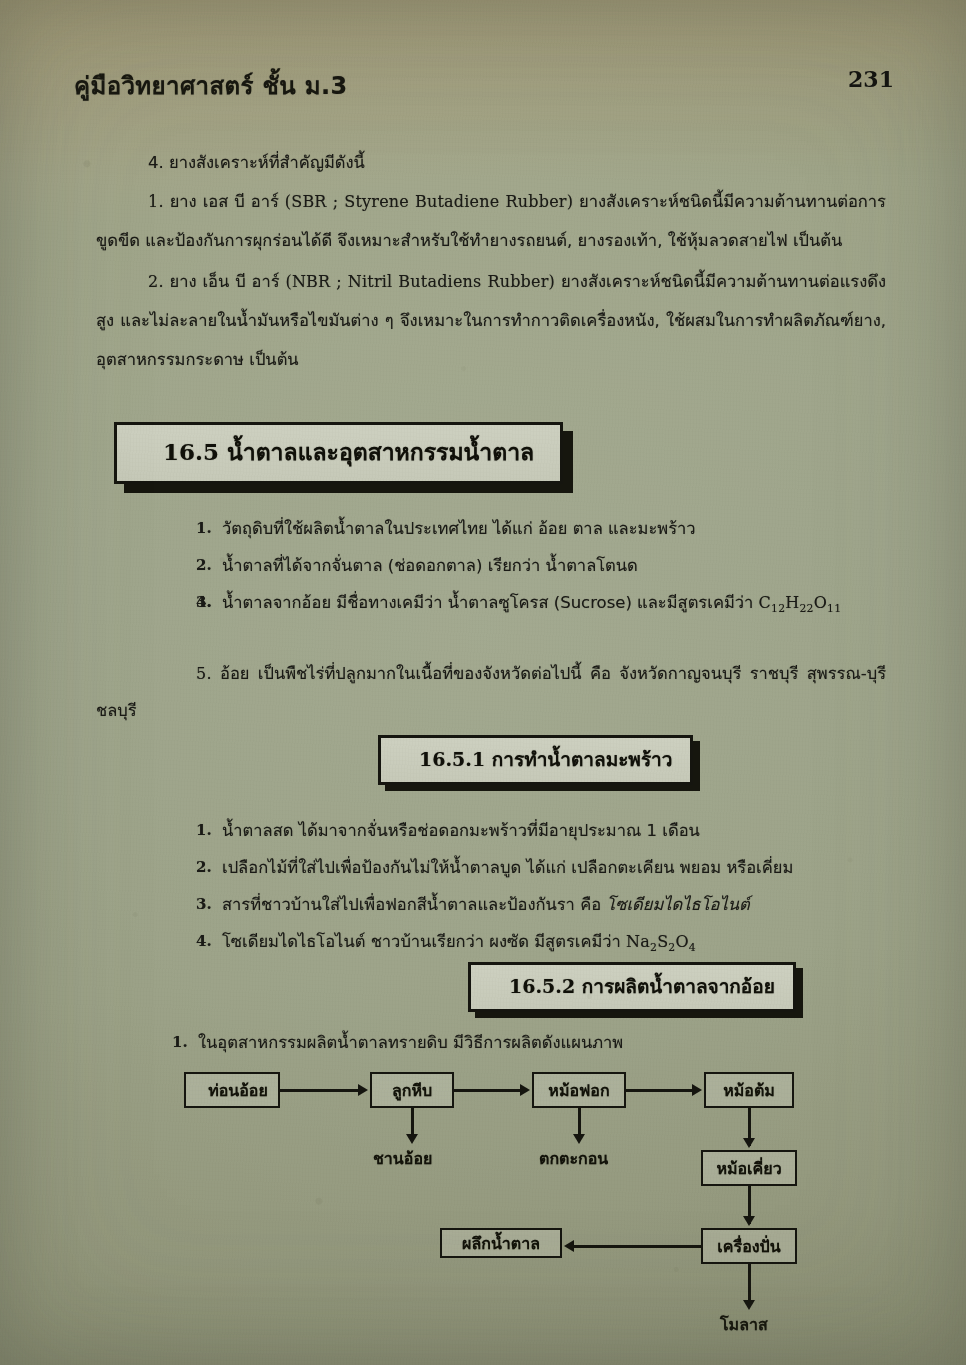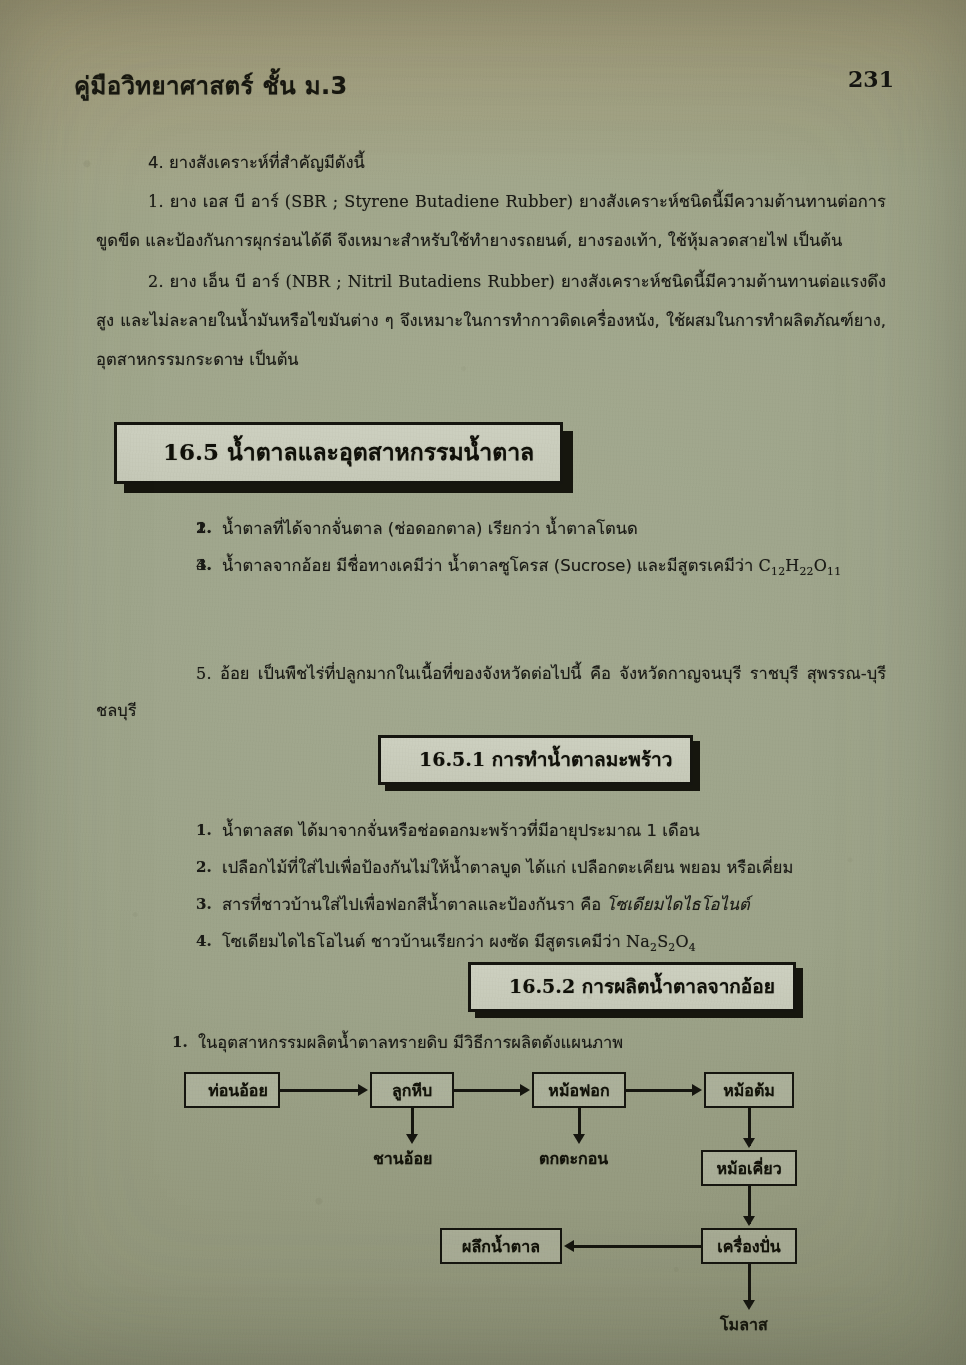--- a/index.html
+++ b/index.html
@@ -147,20 +147,21 @@
       <div class="banner thai">
         <span class="sn">16.5</span>
         <span>น้ำตาลและอุตสาหกรรมน้ำตาล</span>
       </div>
     </div>
 
     <div class="body-block" style="left:196px;width:700px;top:510px;">
       <ol class="list thai">
         <li>
           <span class="num">1.</span>
+          <span>วัตถุดิบที่ใช้ผลิตน้ำตาลในประเทศไทย  ได้แก่  อ้อย  ตาล  และมะพร้าว</span>
         </li>
         <li>
           <span class="num">2.</span>
           <span>น้ำตาลที่ได้จากจั่นตาล (ช่อดอกตาล) เรียกว่า  น้ำตาลโตนด</span>
         </li>
         <li>
           <span class="num">3.</span>
         </li>
         <li>
           <span class="num">4.</span>
@@ -248,21 +249,21 @@
       <div class="flabel" style="left:389px;top:86px;">ตกตะกอน</div>
 
       <div class="fline v" style="left:598px;top:48px;height:38px;"></div>
       <div class="arw d" style="left:593px;top:78px;"></div>
       <div class="fbox" style="left:551px;top:90px;width:96px;height:36px;">หม้อเคี่ยว</div>
 
       <div class="fline v" style="left:598px;top:126px;height:38px;"></div>
       <div class="arw d" style="left:593px;top:156px;"></div>
       <div class="fbox" style="left:551px;top:168px;width:96px;height:36px;">เครื่องปั่น</div>
 
-      <div class="fbox" style="left:290px;top:168px;width:122px;height:36px;">ผลึกน้ำตาล</div>
+      <div class="fbox" style="left:290px;top:168px;width:122px;height:30px;">ผลึกน้ำตาล</div>
       <div class="fline h" style="left:424px;top:185px;width:127px;"></div>
       <div class="arw l" style="left:414px;top:180px;"></div>
 
       <div class="fline v" style="left:598px;top:204px;height:42px;"></div>
       <div class="arw d" style="left:593px;top:240px;"></div>
       <div class="flabel" style="left:570px;top:252px;">โมลาส</div>
     </div>
 
   </div>
 

